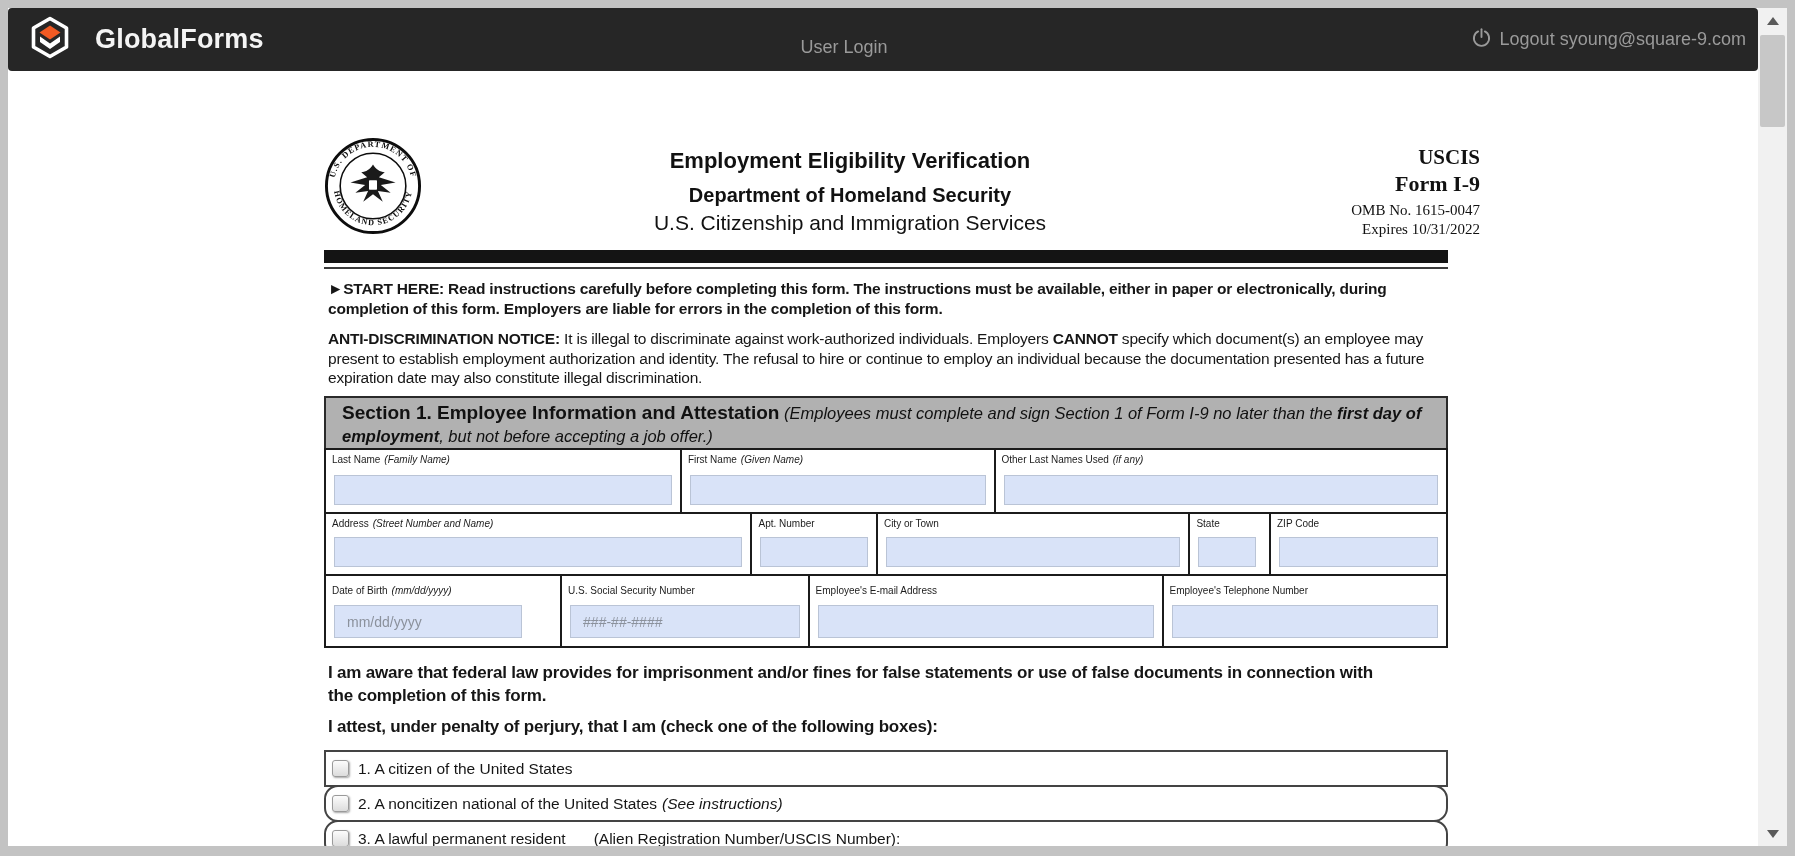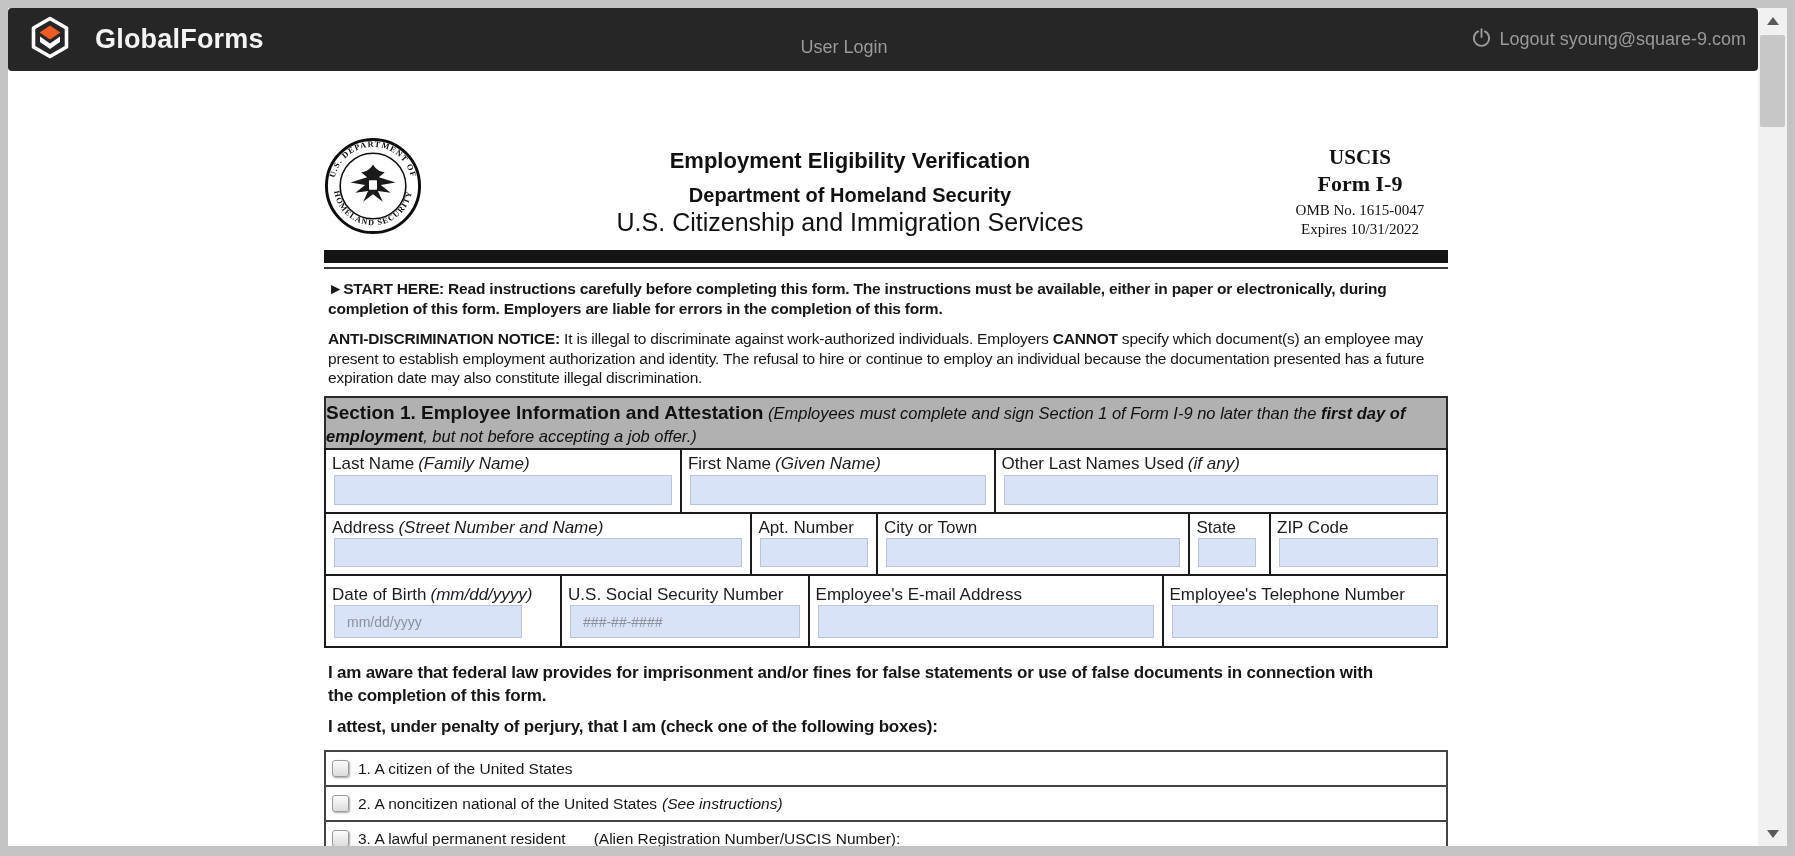--- a/index.html
+++ b/index.html
@@ -16,72 +16,72 @@
     color:#9a9a9a;font-size:18px;}
   .logout{position:absolute;right:12px;top:0;height:63px;display:flex;align-items:center;gap:9px;
     color:#9a9a9a;font-size:18px;cursor:pointer;}
 
   
   .seal{position:absolute;left:316px;top:129px;width:98px;height:98px;}
   .title-block{position:absolute;left:552px;top:140px;width:580px;text-align:center;color:#111;
     font-family:Liberation Sans, sans-serif;}
   .doc-title{font-size:22px;font-weight:bold;line-height:26px;}
   .doc-dept{font-size:20px;font-weight:bold;line-height:24px;margin-top:9px;}
-  .doc-agency{font-size:25px;line-height:25px;margin-top:3px;}
-  .meta-block{position:absolute;left:1232px;top:137px;width:240px;text-align:center;color:#111;
+  .doc-agency{font-size:21px;line-height:25px;margin-top:3px;}
+  .meta-block{position:absolute;left:1232px;top:137px;width:240px;text-align:right;color:#111;
     font-family:"Liberation Serif",serif;}
   .meta-uscis{font-size:21px;font-weight:bold;line-height:25px;}
   .meta-formno{font-size:22px;font-weight:bold;line-height:26px;margin-top:1px;}
   .meta-omb{font-size:15px;line-height:19px;margin-top:4px;}
   .meta-exp{font-size:15px;line-height:19px;}
 
   .black-bar{position:absolute;left:316px;top:242px;width:1124px;height:13px;background:#141414;}
   .thin-rule{position:absolute;left:316px;top:259px;width:1124px;height:2px;background:#3a3a3a;}
 
   
   .start-here{position:absolute;left:320px;top:271px;width:1124px;font-size:15.5px;font-weight:bold;
     line-height:20px;color:#161616;letter-spacing:-0.2px;}
   .notice{position:absolute;left:320px;top:321px;width:1124px;font-size:15.5px;line-height:19.5px;
     color:#161616;letter-spacing:-0.2px;}
   .notice b{font-weight:bold;}
 
   
   .section-hdr{position:absolute;left:316px;top:388px;width:1124px;height:52px;background:#b1b1b1;
-    border:2px solid #2a2a2a;border-bottom:none;padding:3px 0;color:#111;line-height:23px;}
+    border:2px solid #2a2a2a;border-bottom:none;padding:3px 16px;color:#111;line-height:23px;}
   .section-title{font-size:19px;font-weight:bold;}
   .section-note{font-size:16.5px;font-style:italic;}
   .section-note-b{font-size:16.5px;font-style:italic;font-weight:bold;}
 
   
   .ftable{position:absolute;left:316px;top:440px;width:1124px;border:2px solid #1b1b1b;}
   .frow{display:flex;width:100%;}
   .frow + .frow{border-top:2px solid #1b1b1b;}
   .fcell{display:flex;flex-direction:column;padding:4px 6px 0 6px;}
   .fcell + .fcell{border-left:2px solid #1b1b1b;}
   .r12{height:62px;}
   .r3{height:72px;}
   .r3 .fcell{padding-top:9px;}
-  .flabel{font-size:17px;color:#1c1c1c;white-space:nowrap;overflow:hidden;}
+  .flabel{font-size:10px;color:#1c1c1c;white-space:nowrap;overflow:hidden;}
   .lbl-hint{font-style:italic;}
   .lbl-hint:not(:empty){margin-left:4px;}
   .finput{margin:auto 2px 7px 2px;height:30px;background:#d9e3f8;border:1px solid #bac4d6;
     font-size:14px;color:#333;padding:0 12px;outline:none;width:calc(100% - 4px);}
   .r3 .finput{height:33px;margin-bottom:8px;padding-left:12px;}
   .finput::placeholder{color:#8b919c;font-size:14px;opacity:1;}
   .w-dob{width:calc(100% - 34px);}
   .w-state{width:58px;margin-left:2px;}
 
   
   .penalty{position:absolute;left:320px;top:653px;width:1070px;font-size:17px;font-weight:bold;
     line-height:23px;color:#161616;letter-spacing:-0.2px;}
   .attest{position:absolute;left:320px;top:709px;width:1100px;font-size:17px;font-weight:bold;
     color:#161616;letter-spacing:-0.2px;}
   .options{position:absolute;left:316px;top:742px;width:1124px;}
   .opt-row{height:37px;border:2px solid #444;display:flex;align-items:center;padding-left:6px;background:#fff;}
-  .opt-row + .opt-row{margin-top:-2px;}
+  .opt-row + .opt-row{margin-top:-2px;border-radius:14px;}
   .checkbox{width:17px;height:17px;border:1px solid #9a9a9a;border-radius:3px;flex:0 0 17px;
     background:linear-gradient(180deg,#fcfcfc,#dcdcdc);box-shadow:1px 1px 2px rgba(0,0,0,.35);cursor:pointer;}
   .opt-text{margin-left:9px;font-size:15.5px;color:#161616;}
   .opt-hint{font-style:italic;font-size:15.5px;color:#161616;text-align:center;}
   .opt-hint:not(:empty){margin-left:5px;}
   .opt-suffix{font-size:15.5px;color:#161616;}
   .opt-suffix:not(:empty){margin-left:28px;}
 
   
   .scrollbar{position:absolute;left:1758px;top:8px;width:29px;height:838px;background:#f1f1f1;}

